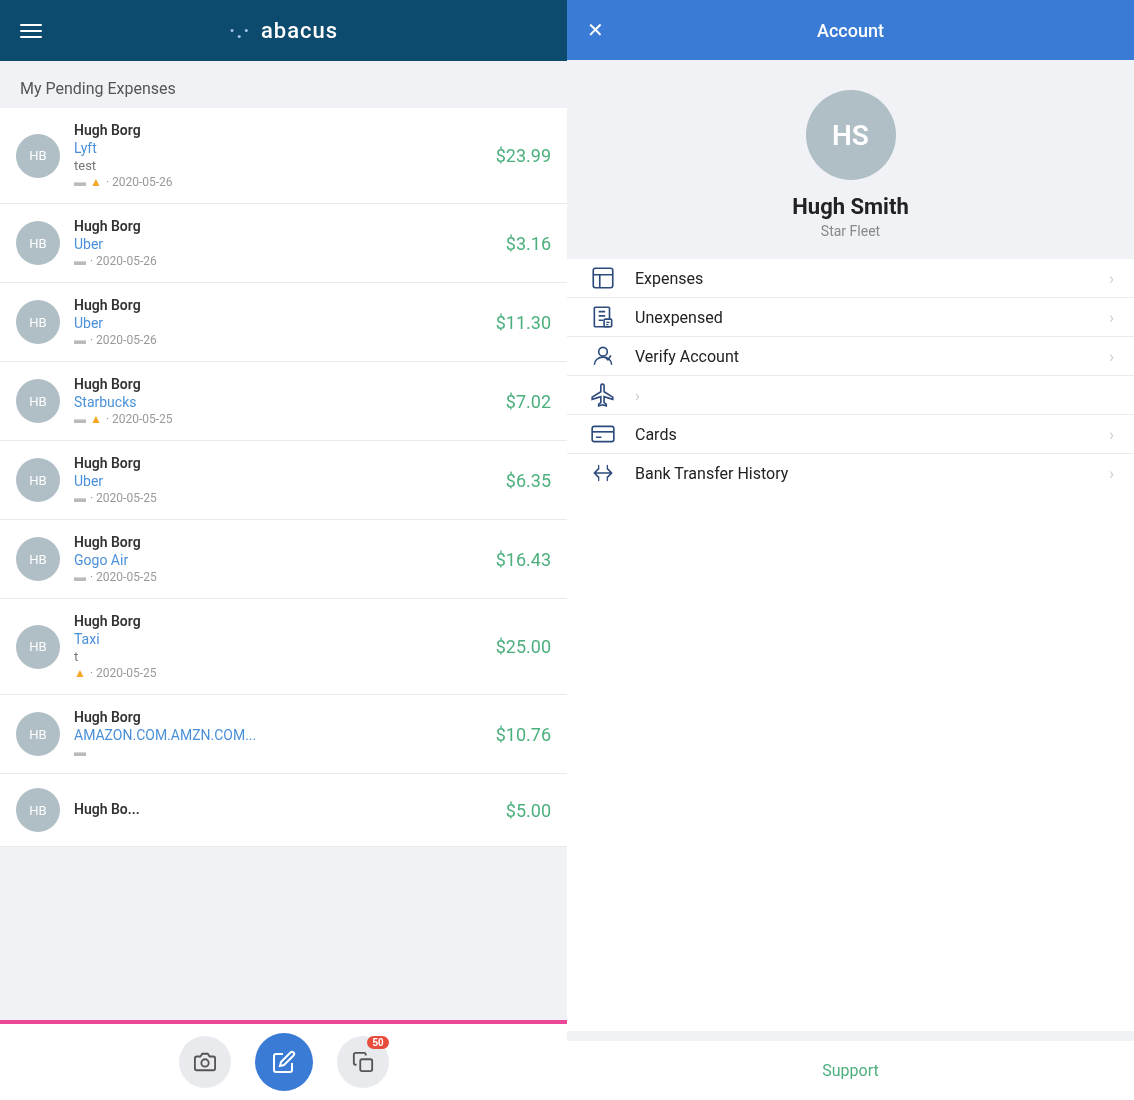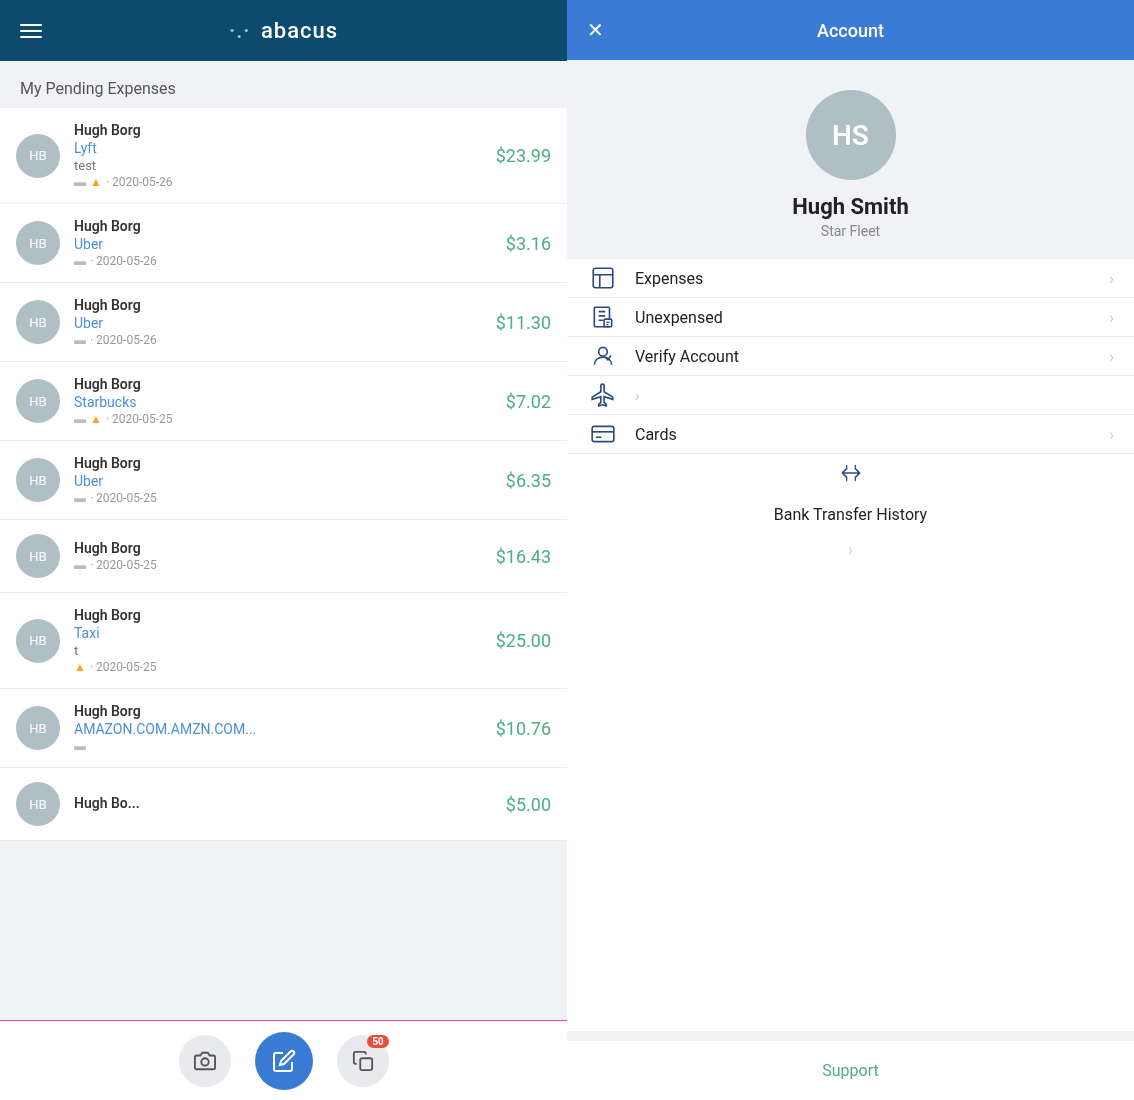--- a/index.html
+++ b/index.html
@@ -148,21 +148,21 @@
     }
 
     
     .bottom-toolbar {
       height: 80px;
       background: white;
       display: flex;
       align-items: center;
       justify-content: center;
       gap: 24px;
-      border-top: 1px solid #ec4899;
+      border-top: 4px solid #ec4899;
       position: relative;
     }
 
     .toolbar-btn {
       width: 52px;
       height: 52px;
       border-radius: 50%;
       background: #e8eaed;
       border: none;
       display: flex;
@@ -280,21 +280,20 @@
       display: flex;
       align-items: center;
       padding: 3px 20px;
       border-bottom: 1px solid #e8eaed;
       cursor: pointer;
       gap: 16px;
     }
 
     .menu-item:last-child {
       border-bottom: none;
-      flex-direction: column;
     }
 
     .menu-icon {
       width: 32px;
       height: 32px;
       display: flex;
       align-items: center;
       justify-content: center;
       flex-shrink: 0;
     }
@@ -418,20 +417,21 @@
           <span>· 2020-05-25</span>
         </div>
       </div>
       <div class="expense-amount">$6.35</div>
     </div>
 
     <div class="expense-item">
       <div class="avatar">HB</div>
       <div class="expense-details">
         <div class="expense-name">Hugh Borg</div>
+        <div class="expense-merchant">Gogo Air</div>
         <div class="expense-meta">
           <span class="meta-icon">▬</span>
           <span>· 2020-05-25</span>
         </div>
       </div>
       <div class="expense-amount">$16.43</div>
     </div>
 
     <div class="expense-item">
       <div class="avatar">HB</div>

